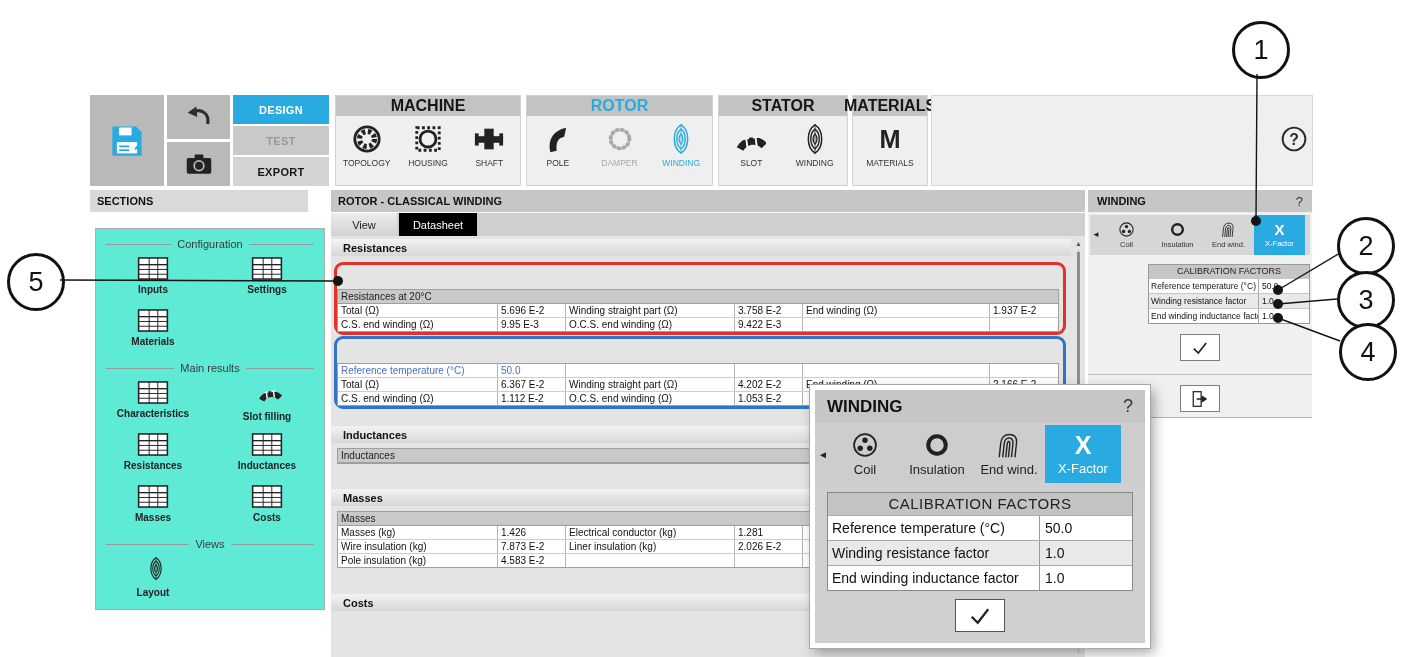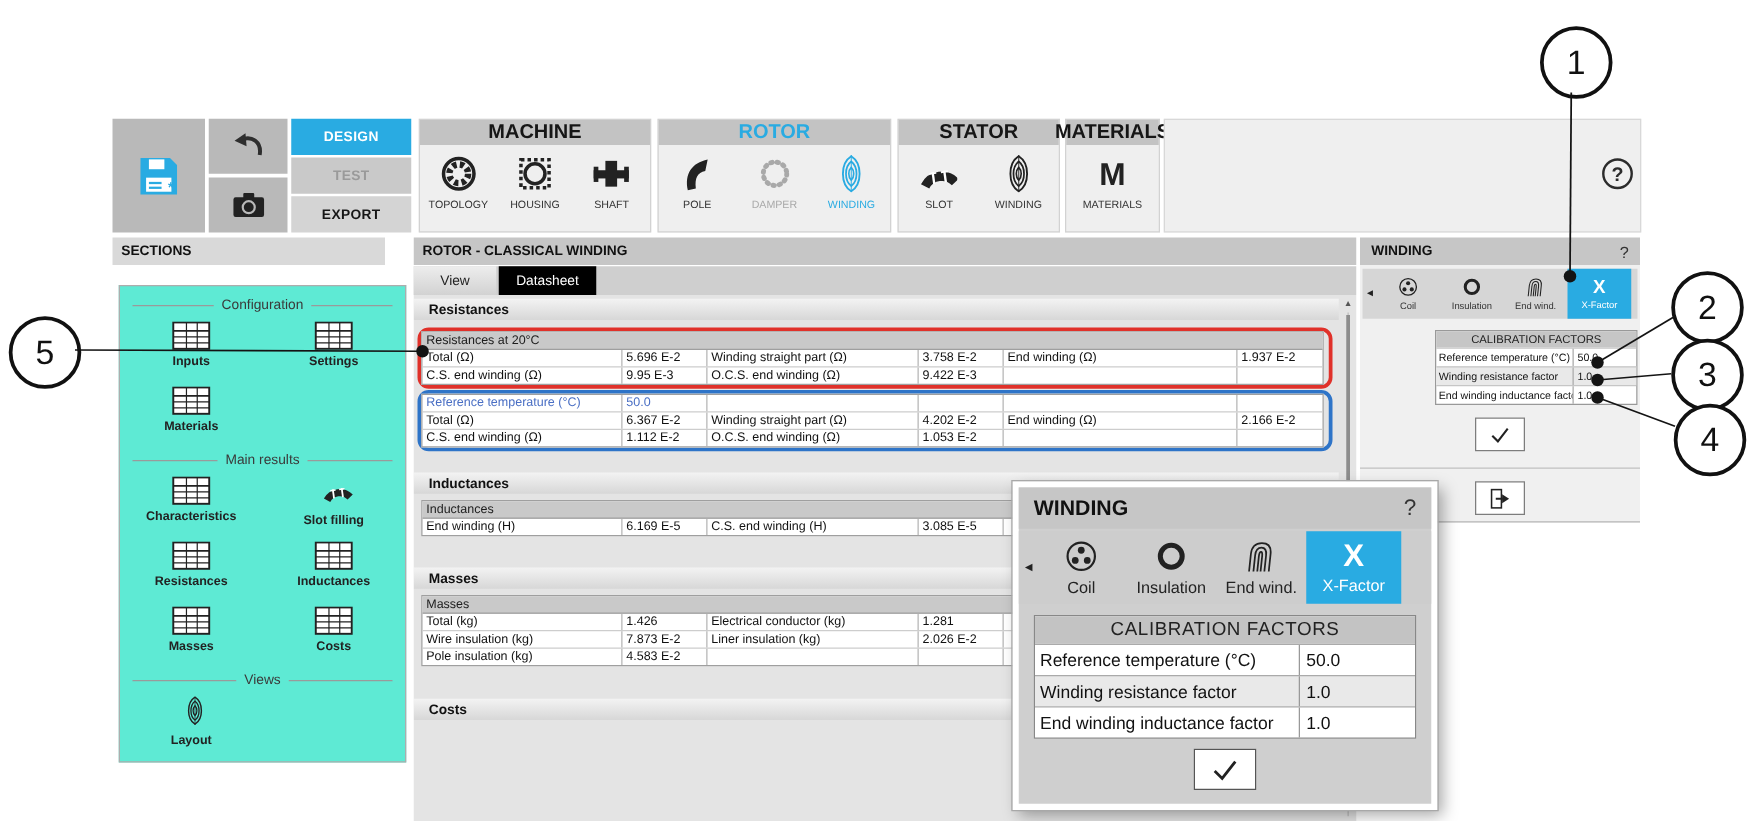--- a/index.html
+++ b/index.html
@@ -50,21 +50,21 @@
            display:flex;align-items:center;font-size:11px;font-weight:bold;padding-left:7px;box-sizing:border-box;}
   #main-tabs{position:absolute;left:331px;top:213px;width:754px;height:23px;background:#cfcfcf;display:flex;gap:2px;}
   .mtab{height:23px;display:flex;align-items:center;justify-content:center;font-size:11px;cursor:pointer;}
   #tab-view{width:66px;background:linear-gradient(#ededed,#d2d2d2);color:#222;}
   #tab-datasheet{width:78px;background:#000000;color:#fff;}
   #main-body{position:absolute;left:331px;top:236px;width:754px;height:421px;background:#e4e4e4;overflow:hidden;}
   .sec-hd{height:17px;width:740px;background:linear-gradient(#f3f3f3,#d7d7d7);display:flex;align-items:center;
           font-size:11px;font-weight:bold;padding-left:12px;box-sizing:border-box;}
   .annot-box{width:726px;margin-left:3px;border:3px solid #e0312a;border-radius:9px;background:transparent;}
   .annot-box.blue{border-color:#2e74c8;}
-  .dtable{width:720px;background:#fff;border:1px solid #9f9f9f;font-size:10px;box-sizing:content-box;}
+  .dtable{width:720px;background:#fff;border:1px solid #9f9f9f;font-size:10px;box-sizing:content-box;margin-top:24px;}
   .dt-head{height:13px;background:#c9c9c9;border-bottom:1px solid #9f9f9f;display:flex;align-items:center;padding-left:3px;color:#1d1d1d;}
   .dt-row{display:grid;grid-template-columns:160px 68px 169px 68px 187px 68px;height:13px;border-bottom:1px solid #cdcdcd;}
   .dt-row:last-child{border-bottom:none;}
   .dt-c{border-right:1px solid #b5b5b5;padding-left:3px;display:flex;align-items:center;white-space:nowrap;overflow:hidden;}
   .dt-c:last-child{border-right:none;}
   .blue-row .dt-c{color:#4a6fc4;}
   #scrollbar{position:absolute;right:2px;top:4px;bottom:4px;width:9px;}
   #scrollbar .arr{font-size:7px;color:#555;text-align:center;line-height:8px;}
   #scrollbar .track{position:absolute;left:4px;top:10px;bottom:0;width:1px;background:#bdbdbd;}
   #scrollbar .thumb{position:absolute;left:3px;top:12px;width:3px;height:150px;background:#8d8d8d;}
@@ -508,35 +508,27 @@
         <div class="dt-c">1.053 E-2</div>
         <div class="dt-c"></div>
         <div class="dt-c"></div>
       </div>
     </div>
   </div>
 
   <div class="sec-hd" style="margin-top:17px;">Inductances</div>
   <div class="dtable" style="margin:5px 0 0 6px;">
     <div class="dt-head">Inductances</div>
-    <div class="dt-row">
-      <div class="dt-c">End winding (H)</div>
-      <div class="dt-c">6.169 E-5</div>
-      <div class="dt-c">C.S. end winding (H)</div>
-      <div class="dt-c">3.085 E-5</div>
-      <div class="dt-c"></div>
-      <div class="dt-c"></div>
-    </div>
   </div>
 
   <div class="sec-hd" style="margin-top:25px;">Masses</div>
   <div class="dtable" style="margin:5px 0 0 6px;">
     <div class="dt-head">Masses</div>
     <div class="dt-row">
-      <div class="dt-c">Total (kg)</div>
+      <div class="dt-c">Masses (kg)</div>
       <div class="dt-c">1.426</div>
       <div class="dt-c">Electrical conductor (kg)</div>
       <div class="dt-c">1.281</div>
       <div class="dt-c"></div>
       <div class="dt-c"></div>
     </div>
     <div class="dt-row">
       <div class="dt-c">Wire insulation (kg)</div>
       <div class="dt-c">7.873 E-2</div>
       <div class="dt-c">Liner insulation (kg)</div>

